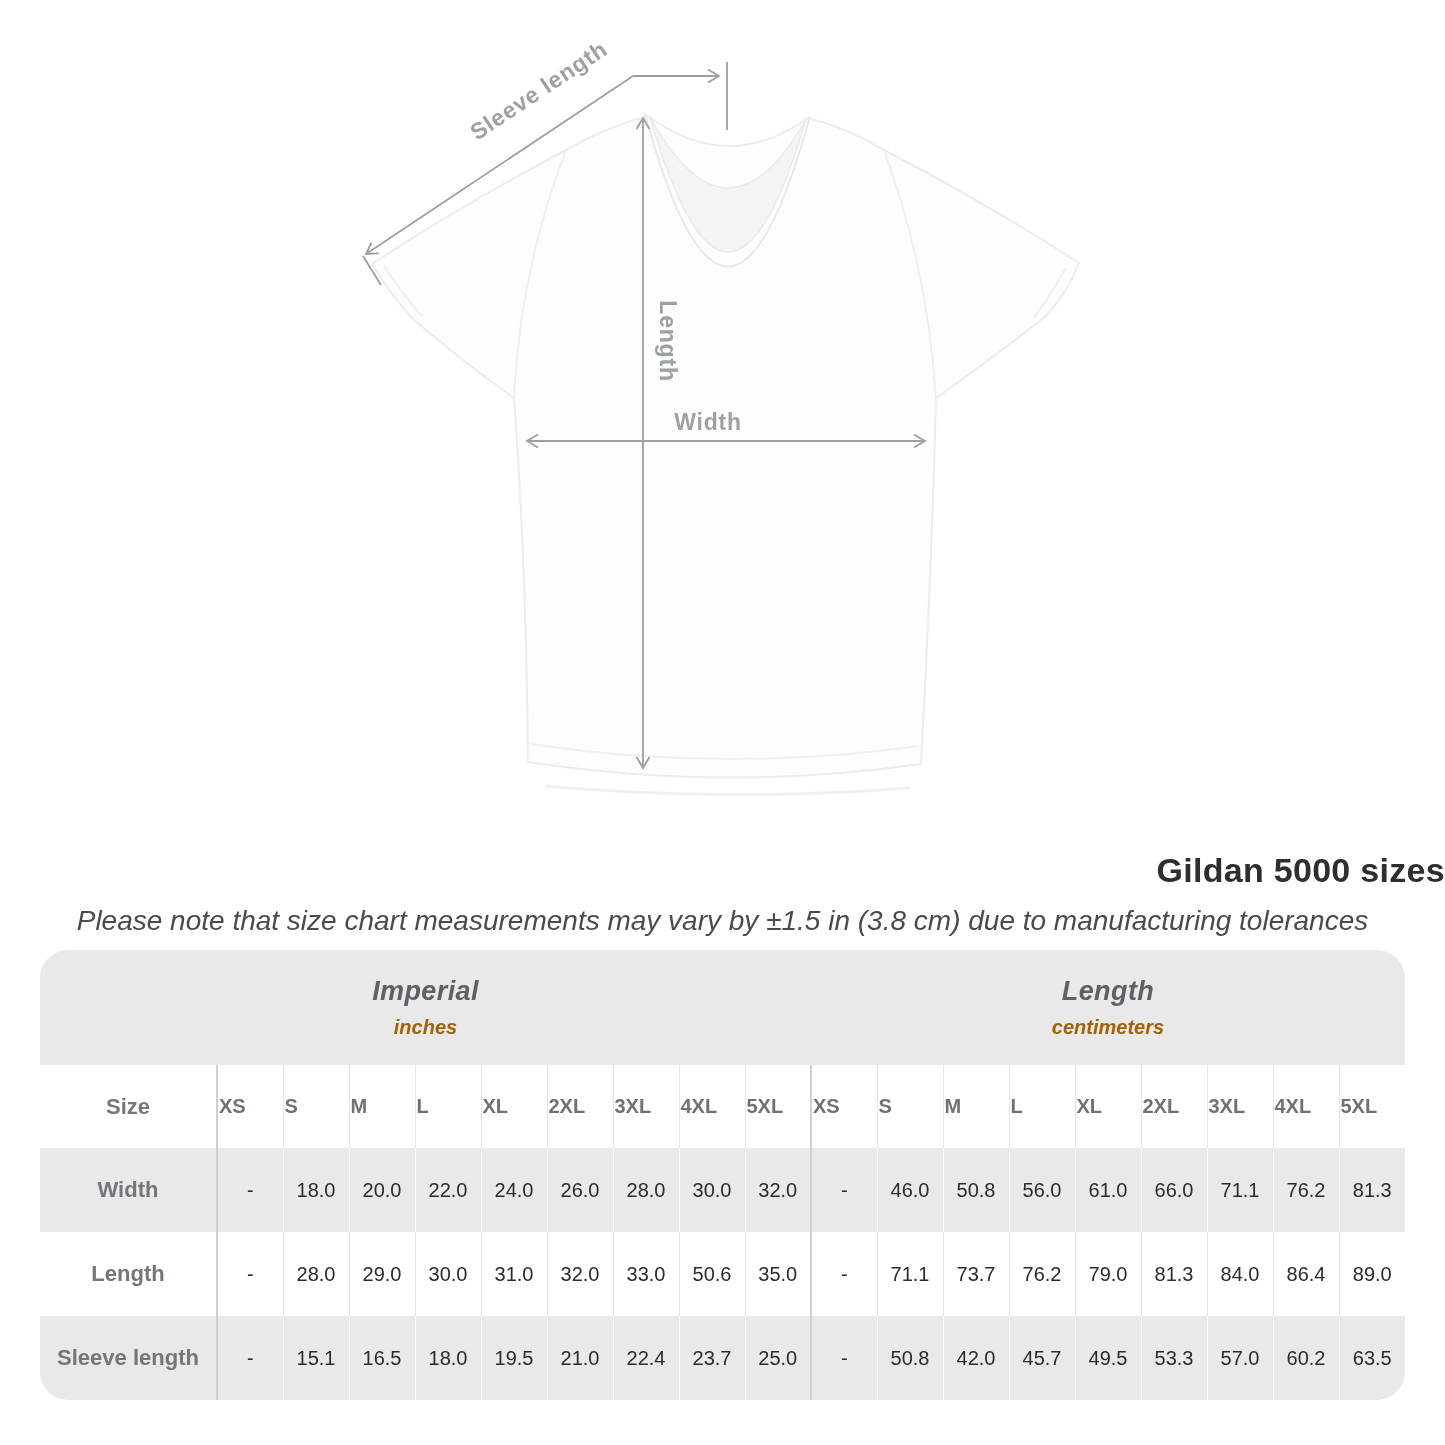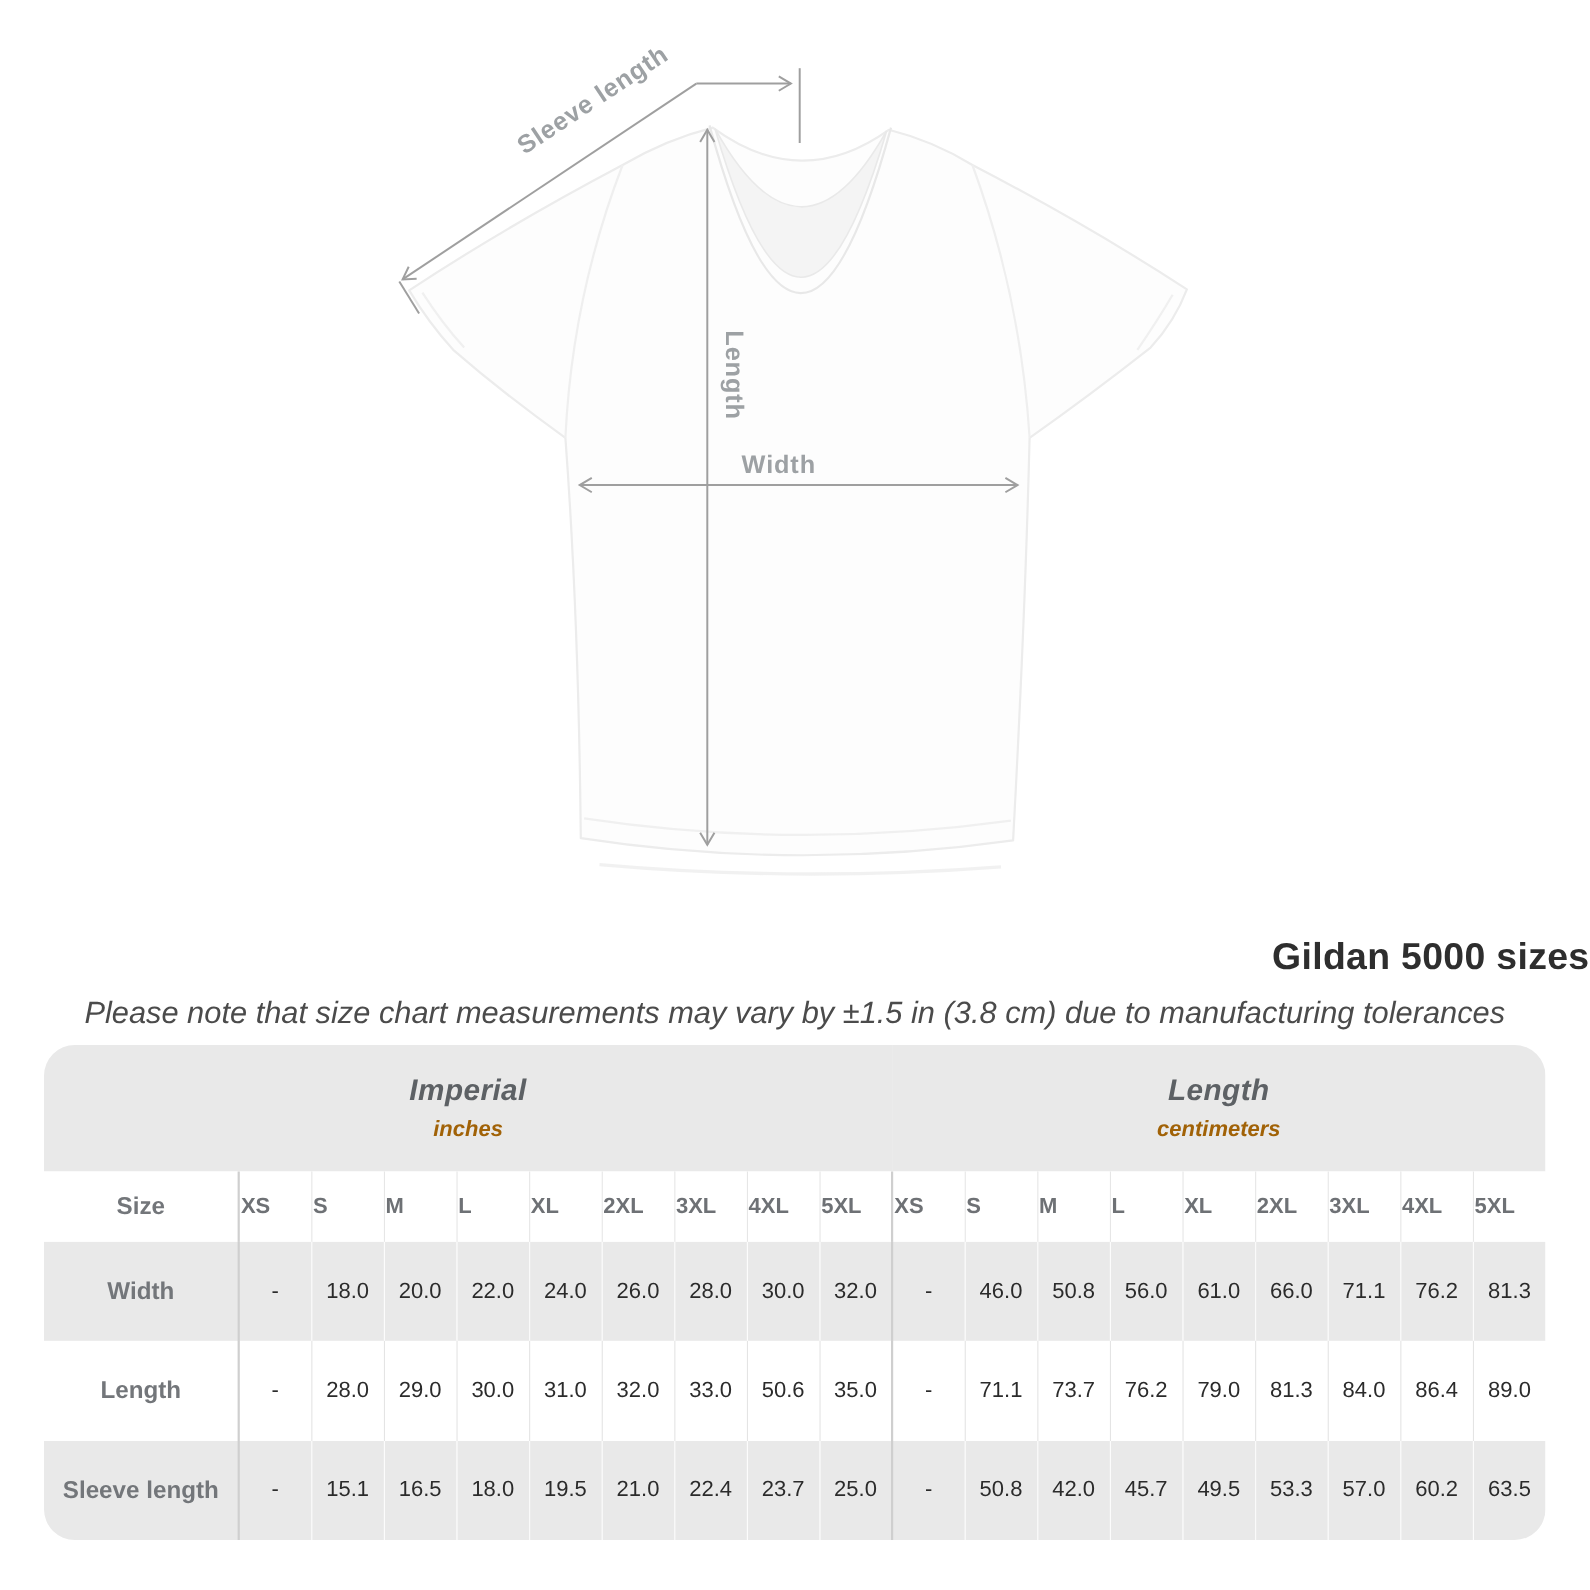--- a/index.html
+++ b/index.html
@@ -12,21 +12,21 @@
   .heading{position:absolute;top:852px;left:0;width:1445px;text-align:center;}
   .heading h1{margin:0;font-size:34px;line-height:1.1;font-weight:bold;color:#2e2e2e;letter-spacing:0.3px;text-align:right;}
   .heading p{margin:16px 0 0 0;font-size:28px;font-style:italic;color:#4b4b4b;}
 
   .table-card{position:absolute;top:950px;left:40px;width:1365px;height:450px;border-radius:28px;overflow:hidden;background:#ffffff;}
   table.size-table{width:100%;height:100%;border-collapse:collapse;table-layout:fixed;}
   tr.group-row{background:#e9e9e9;height:115px;}
   tr.group-row th{text-align:center;vertical-align:middle;padding:0;}
   .group-name{font-size:27px;font-weight:bold;font-style:italic;color:#5d6165;letter-spacing:0.4px;}
   .group-unit{margin-top:9px;font-size:20px;font-style:italic;font-weight:bold;color:#a16207;}
-  tr.size-row{height:64px;background:#ffffff;}
+  tr.size-row{height:83px;background:#ffffff;}
   th.corner{font-size:22px;font-weight:bold;color:#73767a;text-align:center;}
   th.size-h{font-size:20px;font-weight:bold;color:#6e7175;text-align:left;border-left:1px solid #e6e6e6;}
   tbody tr{height:84px;}
   tr.row-gray{background:#e9e9e9;}
   tr.row-white{background:#ffffff;}
   th.row-label{font-size:22px;font-weight:bold;color:#73767a;text-align:center;}
   td.val{font-size:20px;font-weight:normal;color:#2b2b2b;text-align:center;border-left:1px solid #e4e4e4;}
   tr.row-gray td.val{border-left-color:rgba(255,255,255,0.85);}
   .group-sep{border-left:2px solid #cfcfcf !important;}
 </style>

